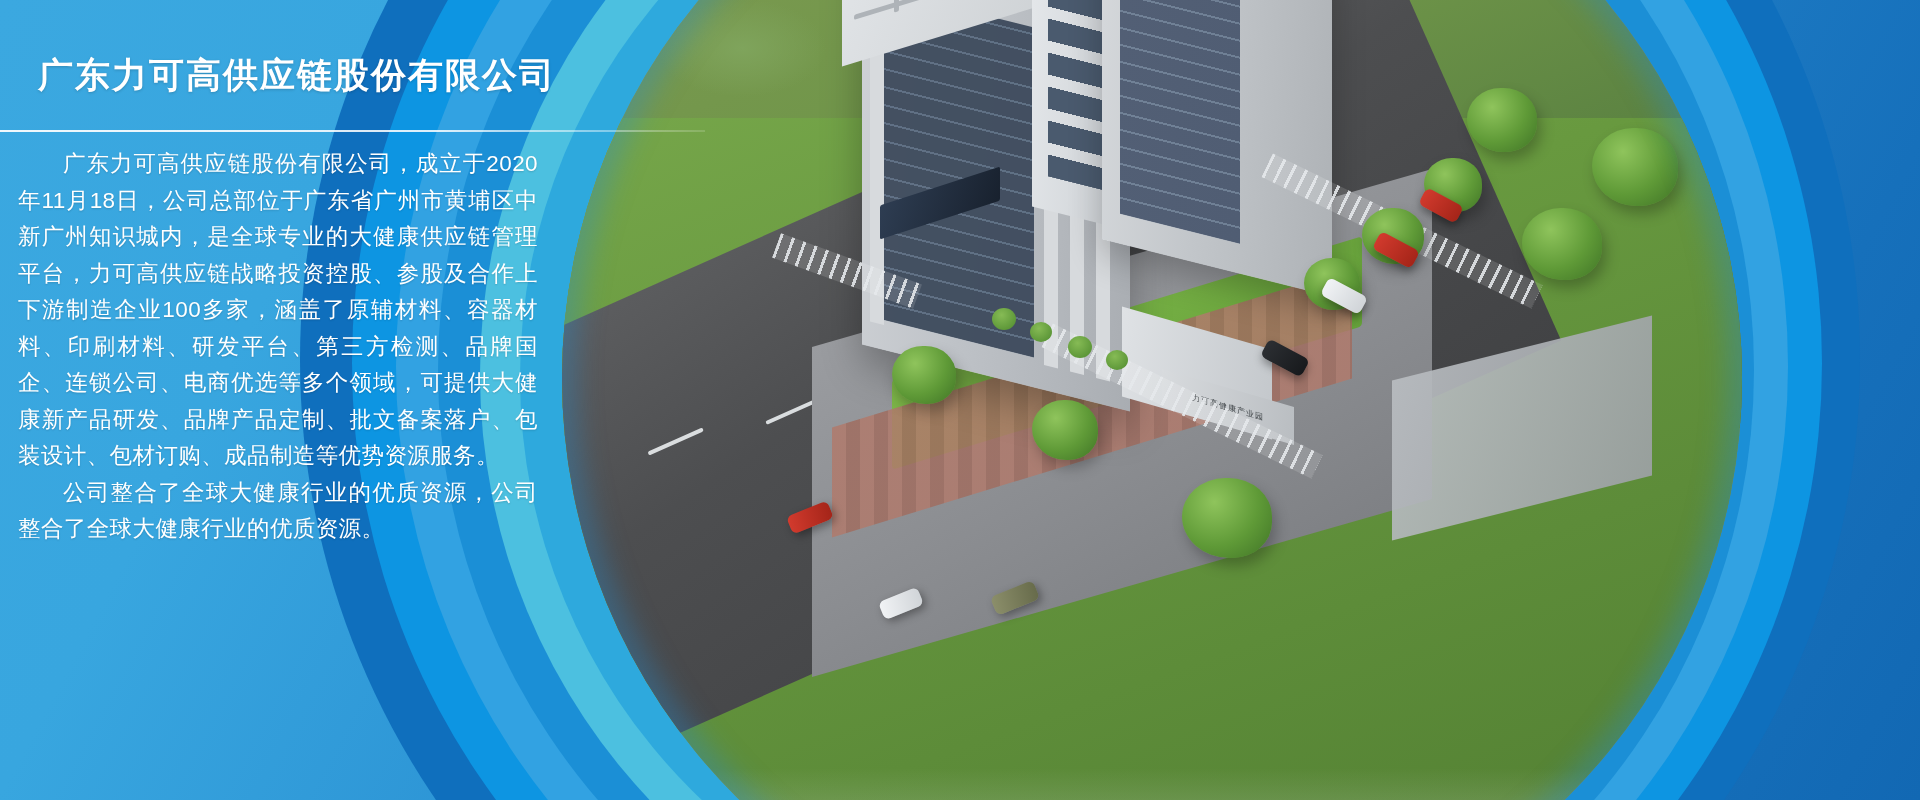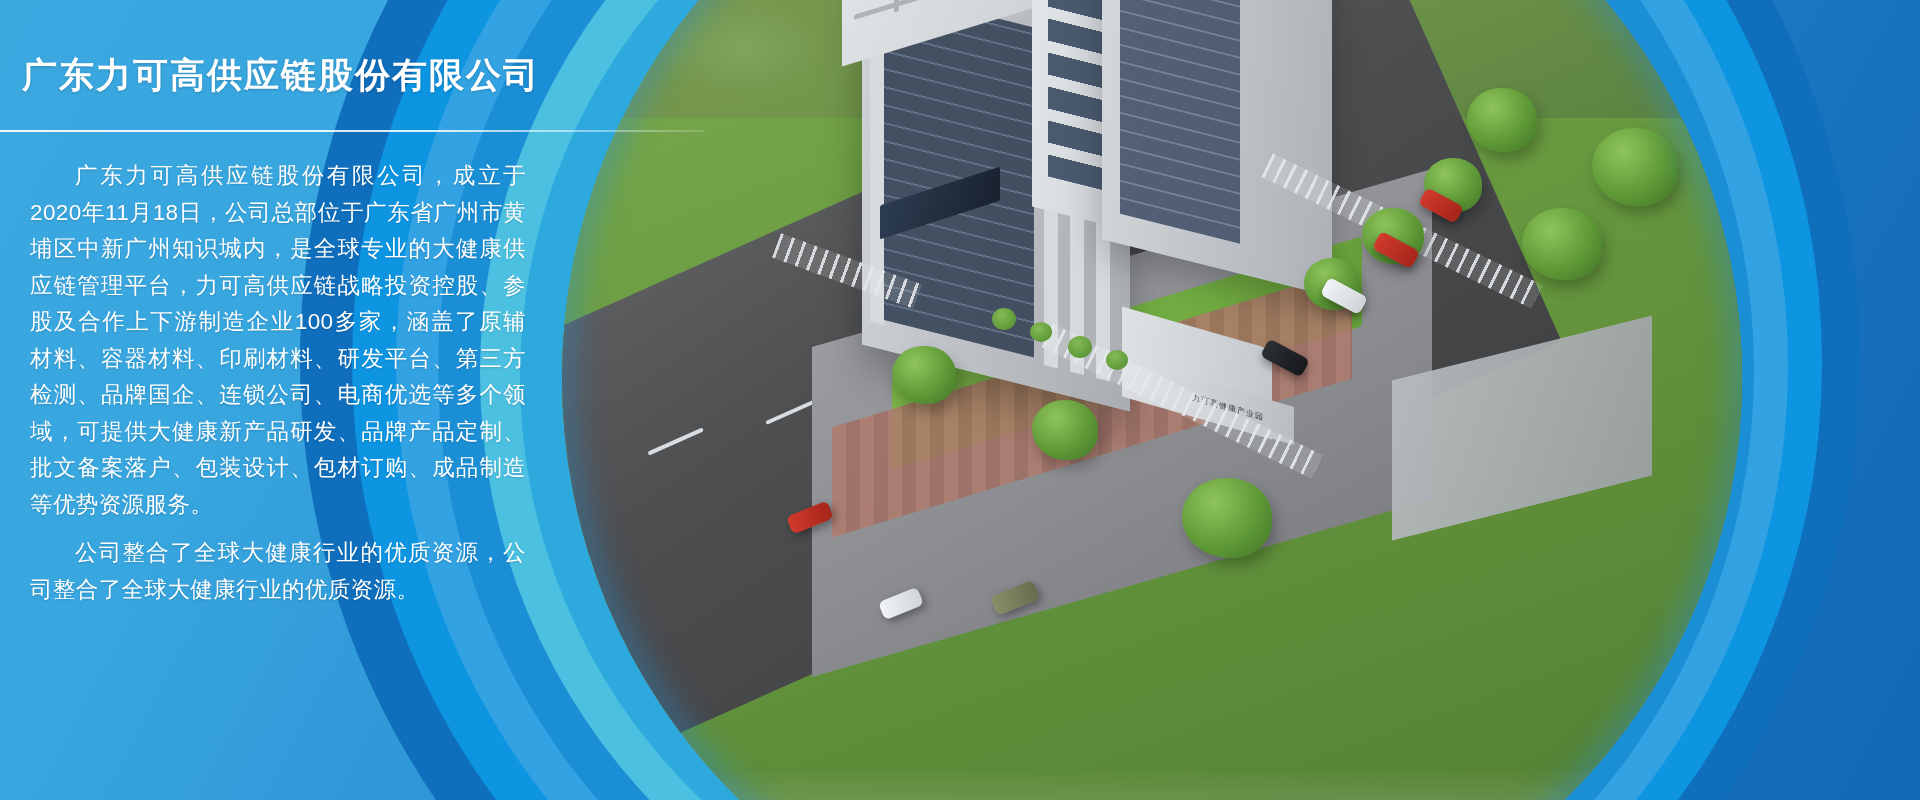--- a/index.html
+++ b/index.html
@@ -215,36 +215,36 @@
     position:absolute;inset:0;border-radius:50%;
     box-shadow:inset 0 0 26px 14px rgba(40,140,205,.35);
     pointer-events:none;
   }
 
   
   .text-panel{
     position:absolute;left:0;top:0;width:760px;height:800px;
   }
   .page-title{
-    position:absolute;left:22px;top:52px;
+    position:absolute;left:38px;top:52px;
     font-size:35px;font-weight:bold;color:#ffffff;
     letter-spacing:2px;white-space:nowrap;
     text-shadow:0 1px 3px rgba(0,0,0,.18);
   }
   .title-rule{
     position:absolute;left:0;top:130px;width:705px;height:2px;
     background:linear-gradient(90deg,rgba(255,255,255,.92) 0%,rgba(255,255,255,.85) 62%,rgba(255,255,255,.15) 100%);
   }
   .body-copy{
     position:absolute;left:18px;top:146px;width:520px;
     color:#ffffff;font-size:22.5px;line-height:36.5px;
     letter-spacing:.4px;text-align:justify;
     text-shadow:0 1px 2px rgba(0,0,0,.16);
   }
-  .body-copy p{margin:12px;text-indent:2em;}
+  .body-copy p{margin:0;text-indent:2em;}
 </style>
 </head>
 <body>
 
 <div class="banner">
 
   <div class="arcs">
     <div class="arc arc-a"></div>
     <div class="arc arc-b"></div>
     <div class="arc arc-c"></div>

